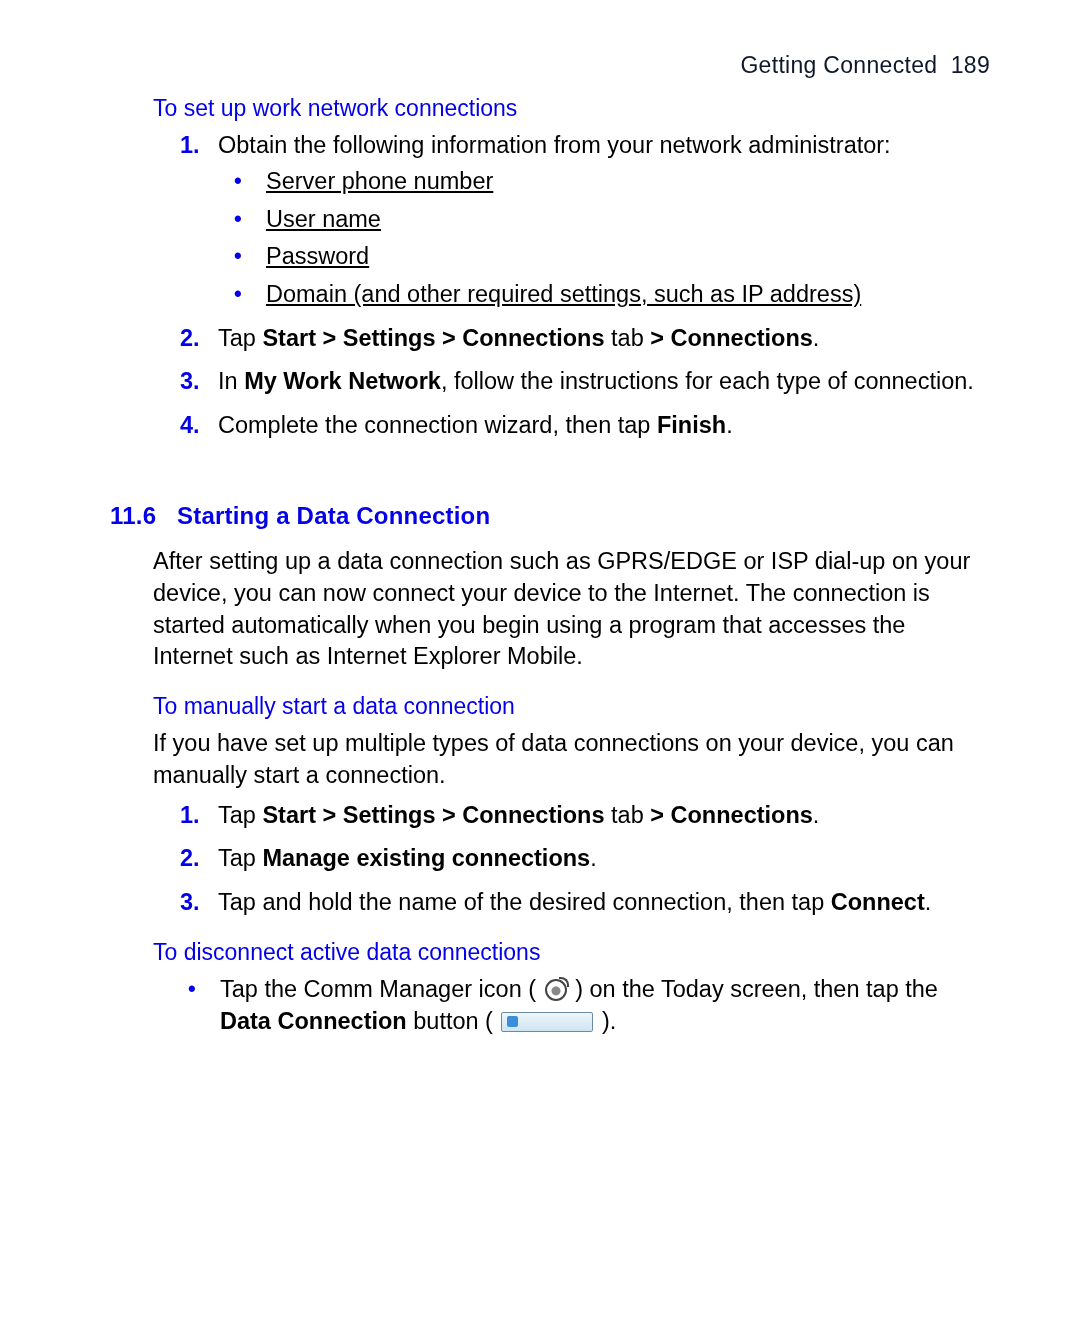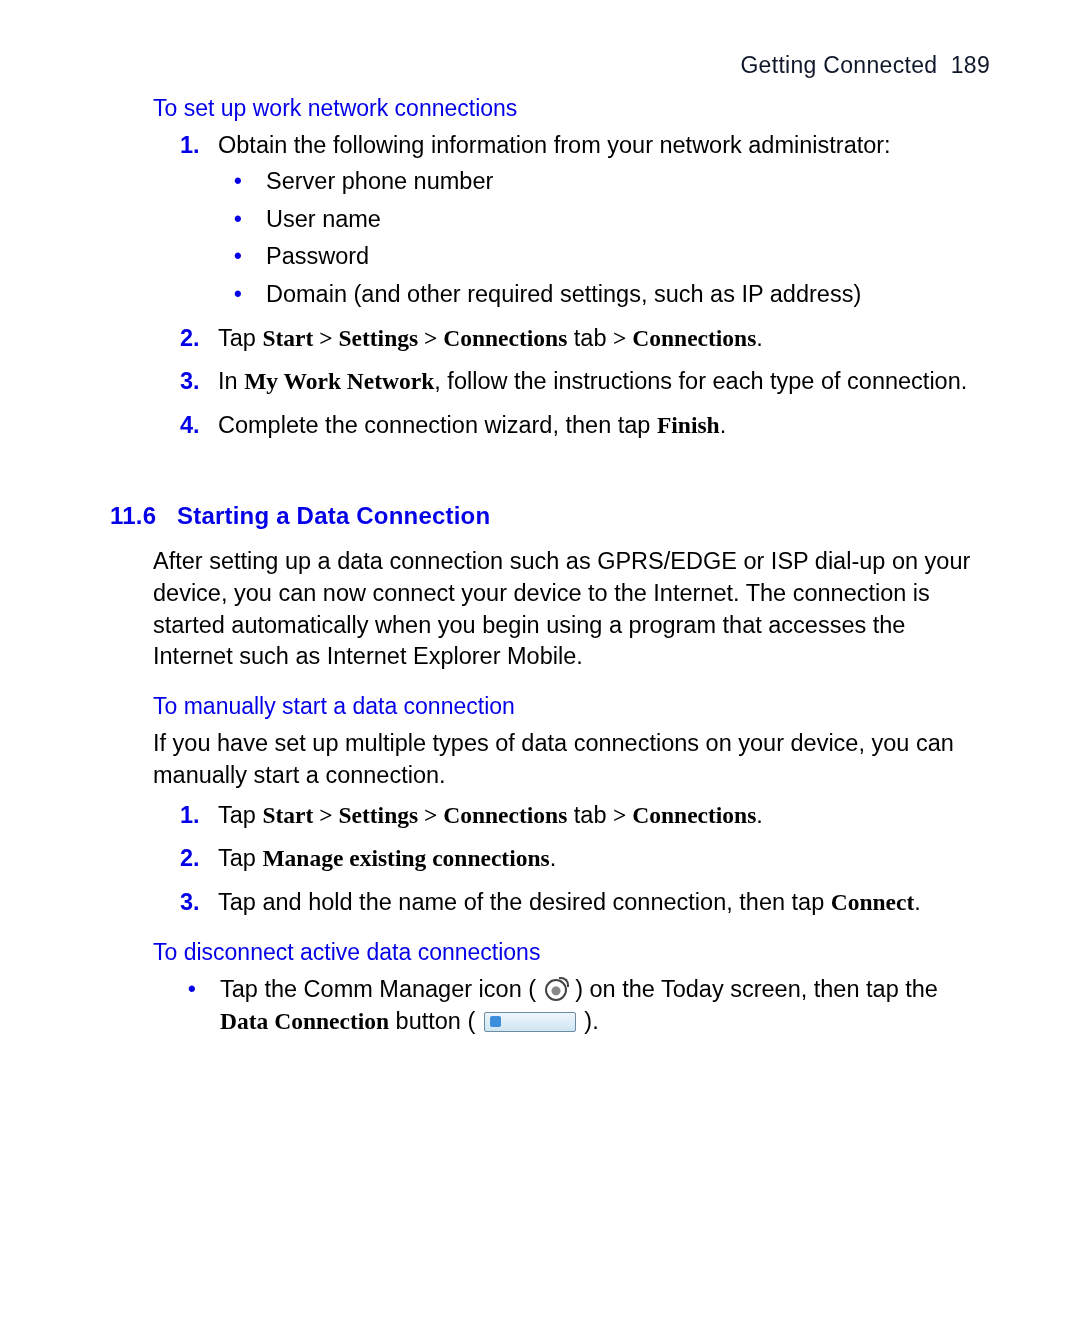--- a/index.html
+++ b/index.html
@@ -61,20 +61,21 @@
     position: absolute;
     left: 0;
     top: 0;
     color: #0400e8;
     font-weight: 700;
   }
   ul.bullets {
     list-style: none;
     margin: 4px 0 6px 0;
     padding: 0;
+    text-decoration: underline;
   }
   ul.bullets > li {
     position: relative;
     padding-left: 40px;
     margin-left: 8px;
     margin-bottom: 6px;
   }
   ul.bullets > li::before {
     content: "•";
     position: absolute;
@@ -97,21 +98,21 @@
   }
   ul.bullets2 > li::before {
     content: "•";
     position: absolute;
     left: 8px;
     top: 0;
     color: #0400e8;
     font-weight: 700;
     font-size: 22px;
   }
-  b { font-weight: 700; font-family: Liberation Serif, serif; }
+  b { font-weight: 700; }
   .icon-comm {
     display: inline-block;
     width: 22px;
     height: 22px;
     vertical-align: -4px;
     margin: 0 2px;
     border-radius: 50%;
     border: 2px solid #444;
     position: relative;
     box-sizing: border-box;

